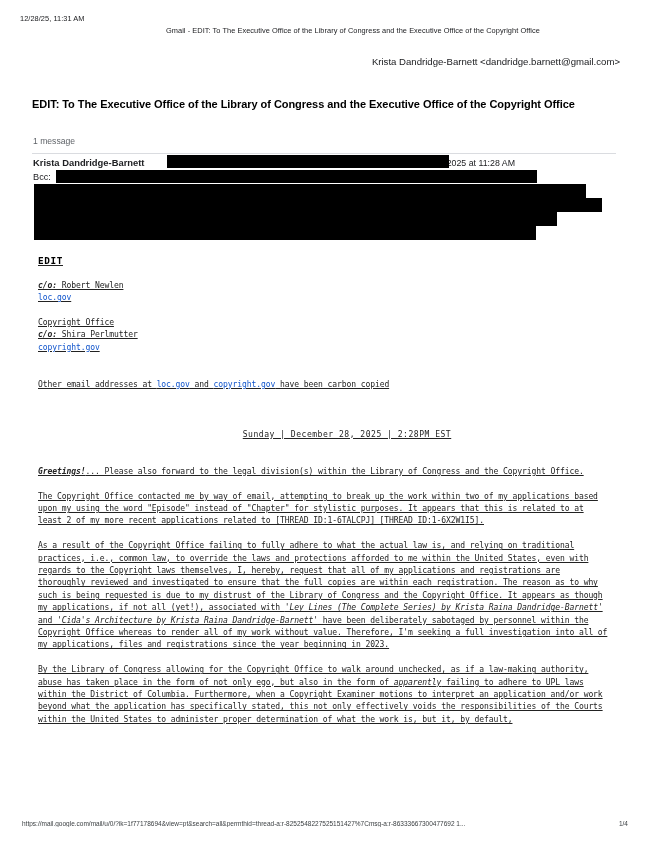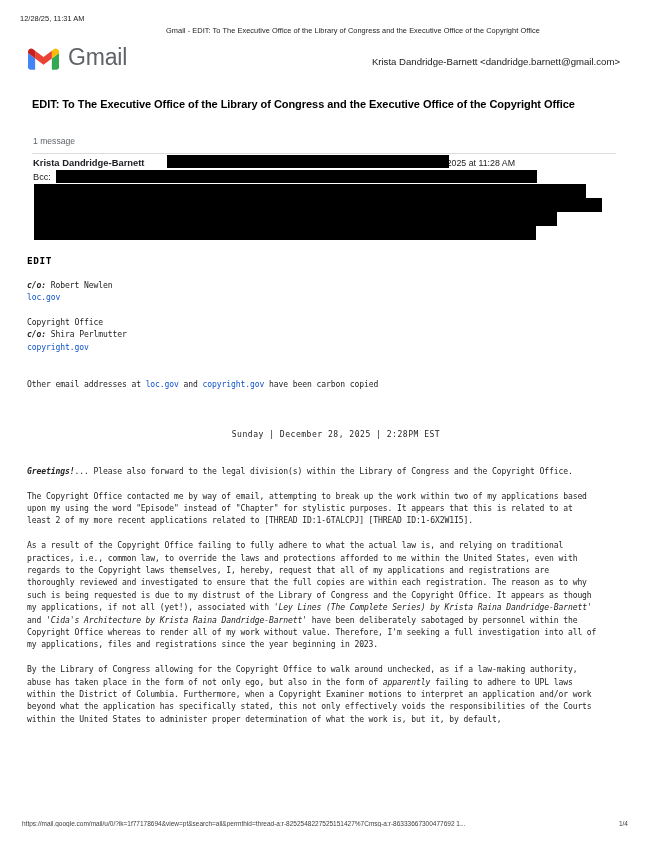--- a/index.html
+++ b/index.html
@@ -142,28 +142,29 @@
   .r1 { left: 167px; top: 155px; width: 282px; height: 13px; }
   .r2 { left: 56px;  top: 170px; width: 481px; height: 13px; }
   .r3 { left: 34px;  top: 184px; width: 552px; height: 14px; }
   .r4 { left: 34px;  top: 198px; width: 568px; height: 14px; }
   .r5 { left: 34px;  top: 212px; width: 523px; height: 14px; }
   .r6 { left: 34px;  top: 226px; width: 502px; height: 14px; }
 
   
   .body-wrap {
     position: absolute;
-    left: 27px;
+    left: 38px;
     top: 255px;
     width: 570px;
     font-family: "DejaVu Sans Mono", "Liberation Mono", monospace;
     font-size: 8.05px;
     line-height: 12.4px;
     color: #222222;
     letter-spacing: -0.1px;
+    text-decoration: underline;
   }
   .body-wrap p { margin: 0; }
   .spacer { height: 12.4px; }
   .edit-head {
     font-weight: bold;
     font-size: 9.4px;
     letter-spacing: 0.6px;
     color: #000;
     margin-bottom: 2px;
   }
@@ -214,32 +215,20 @@
 <body>
 
 <div class="page">
 
   <div class="print-header">
     <span class="ph-date">12/28/25, 11:31 AM</span>
     <span class="ph-title">Gmail - EDIT: To The Executive Office of the Library of Congress and the Executive Office of the Copyright Office</span>
   </div>
 
   <div class="brand-row">
-    <div class="gmail-logo">
-      <span>
-        <svg width="31" height="24" viewBox="0 0 52 40" xmlns="http://www.w3.org/2000/svg">
-          <path d="M4 38h8V19L0 10v24a4 4 0 0 0 4 4z" fill="#4285F4"></path>
-          <path d="M40 38h8a4 4 0 0 0 4-4V10l-12 9z" fill="#34A853"></path>
-          <path d="M40 6v13l12-9V8c0-4.45-5.08-6.99-8.64-4.32z" fill="#FBBC04"></path>
-          <path d="M12 19V6l14 10.5L40 6v13L26 29.5z" fill="#EA4335"></path>
-          <path d="M0 8v2l12 9V6L8.64 3.68C5.08 1.01 0 3.55 0 8z" fill="#C5221F"></path>
-        </svg>
-      </span>
-      <span class="gmail-wordmark">Gmail</span>
-    </div>
     <div class="account-line">Krista Dandridge-Barnett &lt;dandridge.barnett@gmail.com&gt;</div>
   </div>
 
   <div class="subject">EDIT: To The Executive Office of the Library of Congress and the Executive Office of the Copyright Office</div>
   <div class="msg-count">1 message</div>
 
   <div class="rule"></div>
   <div class="from-name">Krista Dandridge-Barnett</div>
   <div class="date-line">Sun, Dec 28, 2025 at 11:28 AM</div>
   <div class="bcc-label">Bcc:</div>

